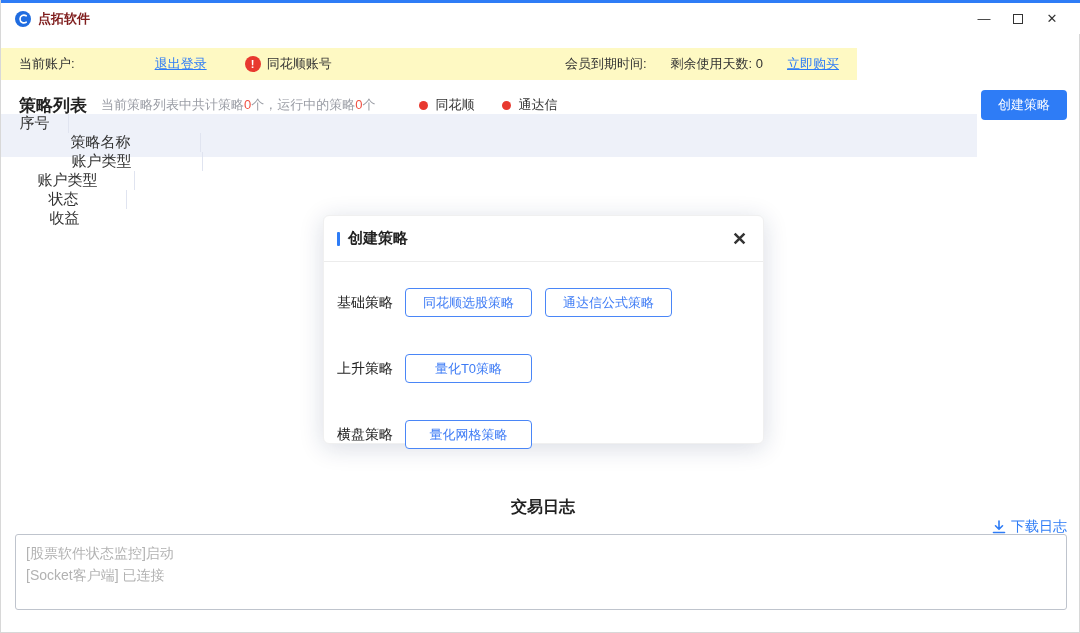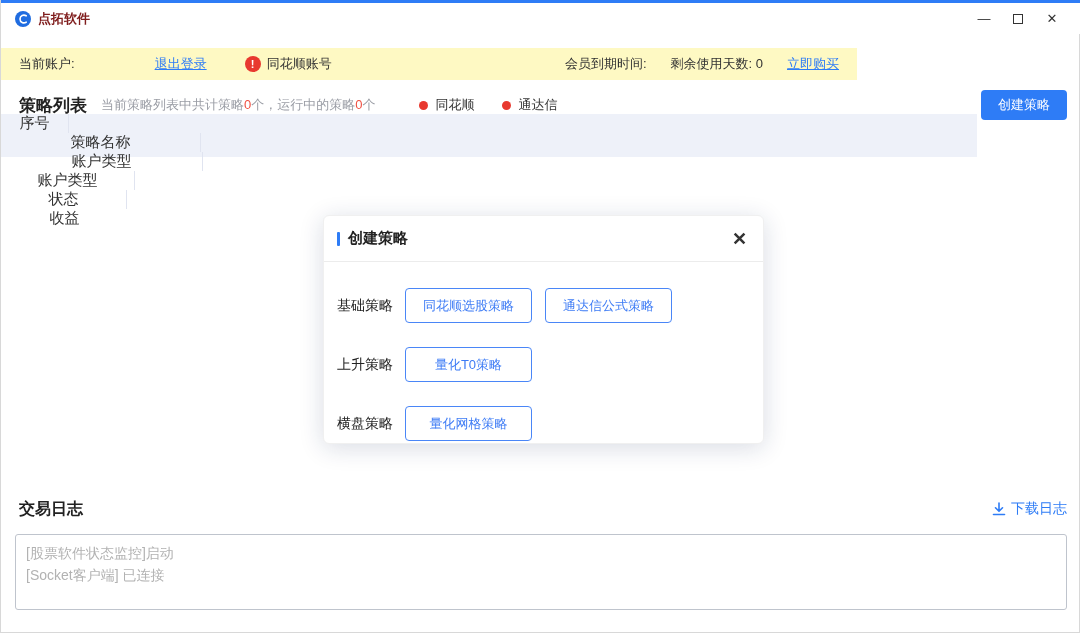--- a/index.html
+++ b/index.html
@@ -82,31 +82,31 @@
     height:46px; display:flex; align-items:center; padding:0 16px 0 13px;
     border-bottom:1px solid #ececec;
   }
   .modal-title { font-size:15px; font-weight:bold; color:#222; display:flex; align-items:center; }
   .blue-bar { width:3px; height:14px; background:#2e7cf6; border-radius:1px; margin-right:8px; }
   .modal-close {
     margin-left:auto; font-size:18px; font-weight:600; color:#333; background:none; border:none;
     cursor:pointer; line-height:1;
   }
   .modal-body { padding:26px 16px 0 13px; }
-  .modal-row { display:flex; align-items:center; margin-bottom:24px; }
+  .modal-row { display:flex; align-items:center; margin-bottom:37px; }
   .row-label { width:68px; font-size:14px; color:#222; font-weight:500; }
   .opt-btn {
-    width:127px; height:35px; margin-right:13px; background:#fff;
+    width:127px; height:29px; margin-right:13px; background:#fff;
     border:1px solid #4a86f7; color:#3d7bf5; border-radius:4px; font-size:13px; cursor:pointer;
   }
 
   
   .log-title-row {
     position:absolute; left:14px; top:497px; width:1052px; height:24px;
-    display:flex; align-items:center;
+    display:flex; align-items:center;flex-direction:column;
   }
   .log-title { font-size:16px; font-weight:bold; color:#222; margin-left:4px; }
   .download { margin-left:auto; display:flex; align-items:center; gap:5px; cursor:pointer; }
   .download-text { font-size:14px; color:#2e7cf6; }
   .log-box {
     position:absolute; left:14px; top:534px; width:1052px; height:76px;
     border:1px solid #bfc4cd; border-radius:3px; background:#fff;
     padding:7px 10px; overflow:auto;
   }
   .log-line { font-size:14px; color:#b2b2b2; line-height:22px; }

